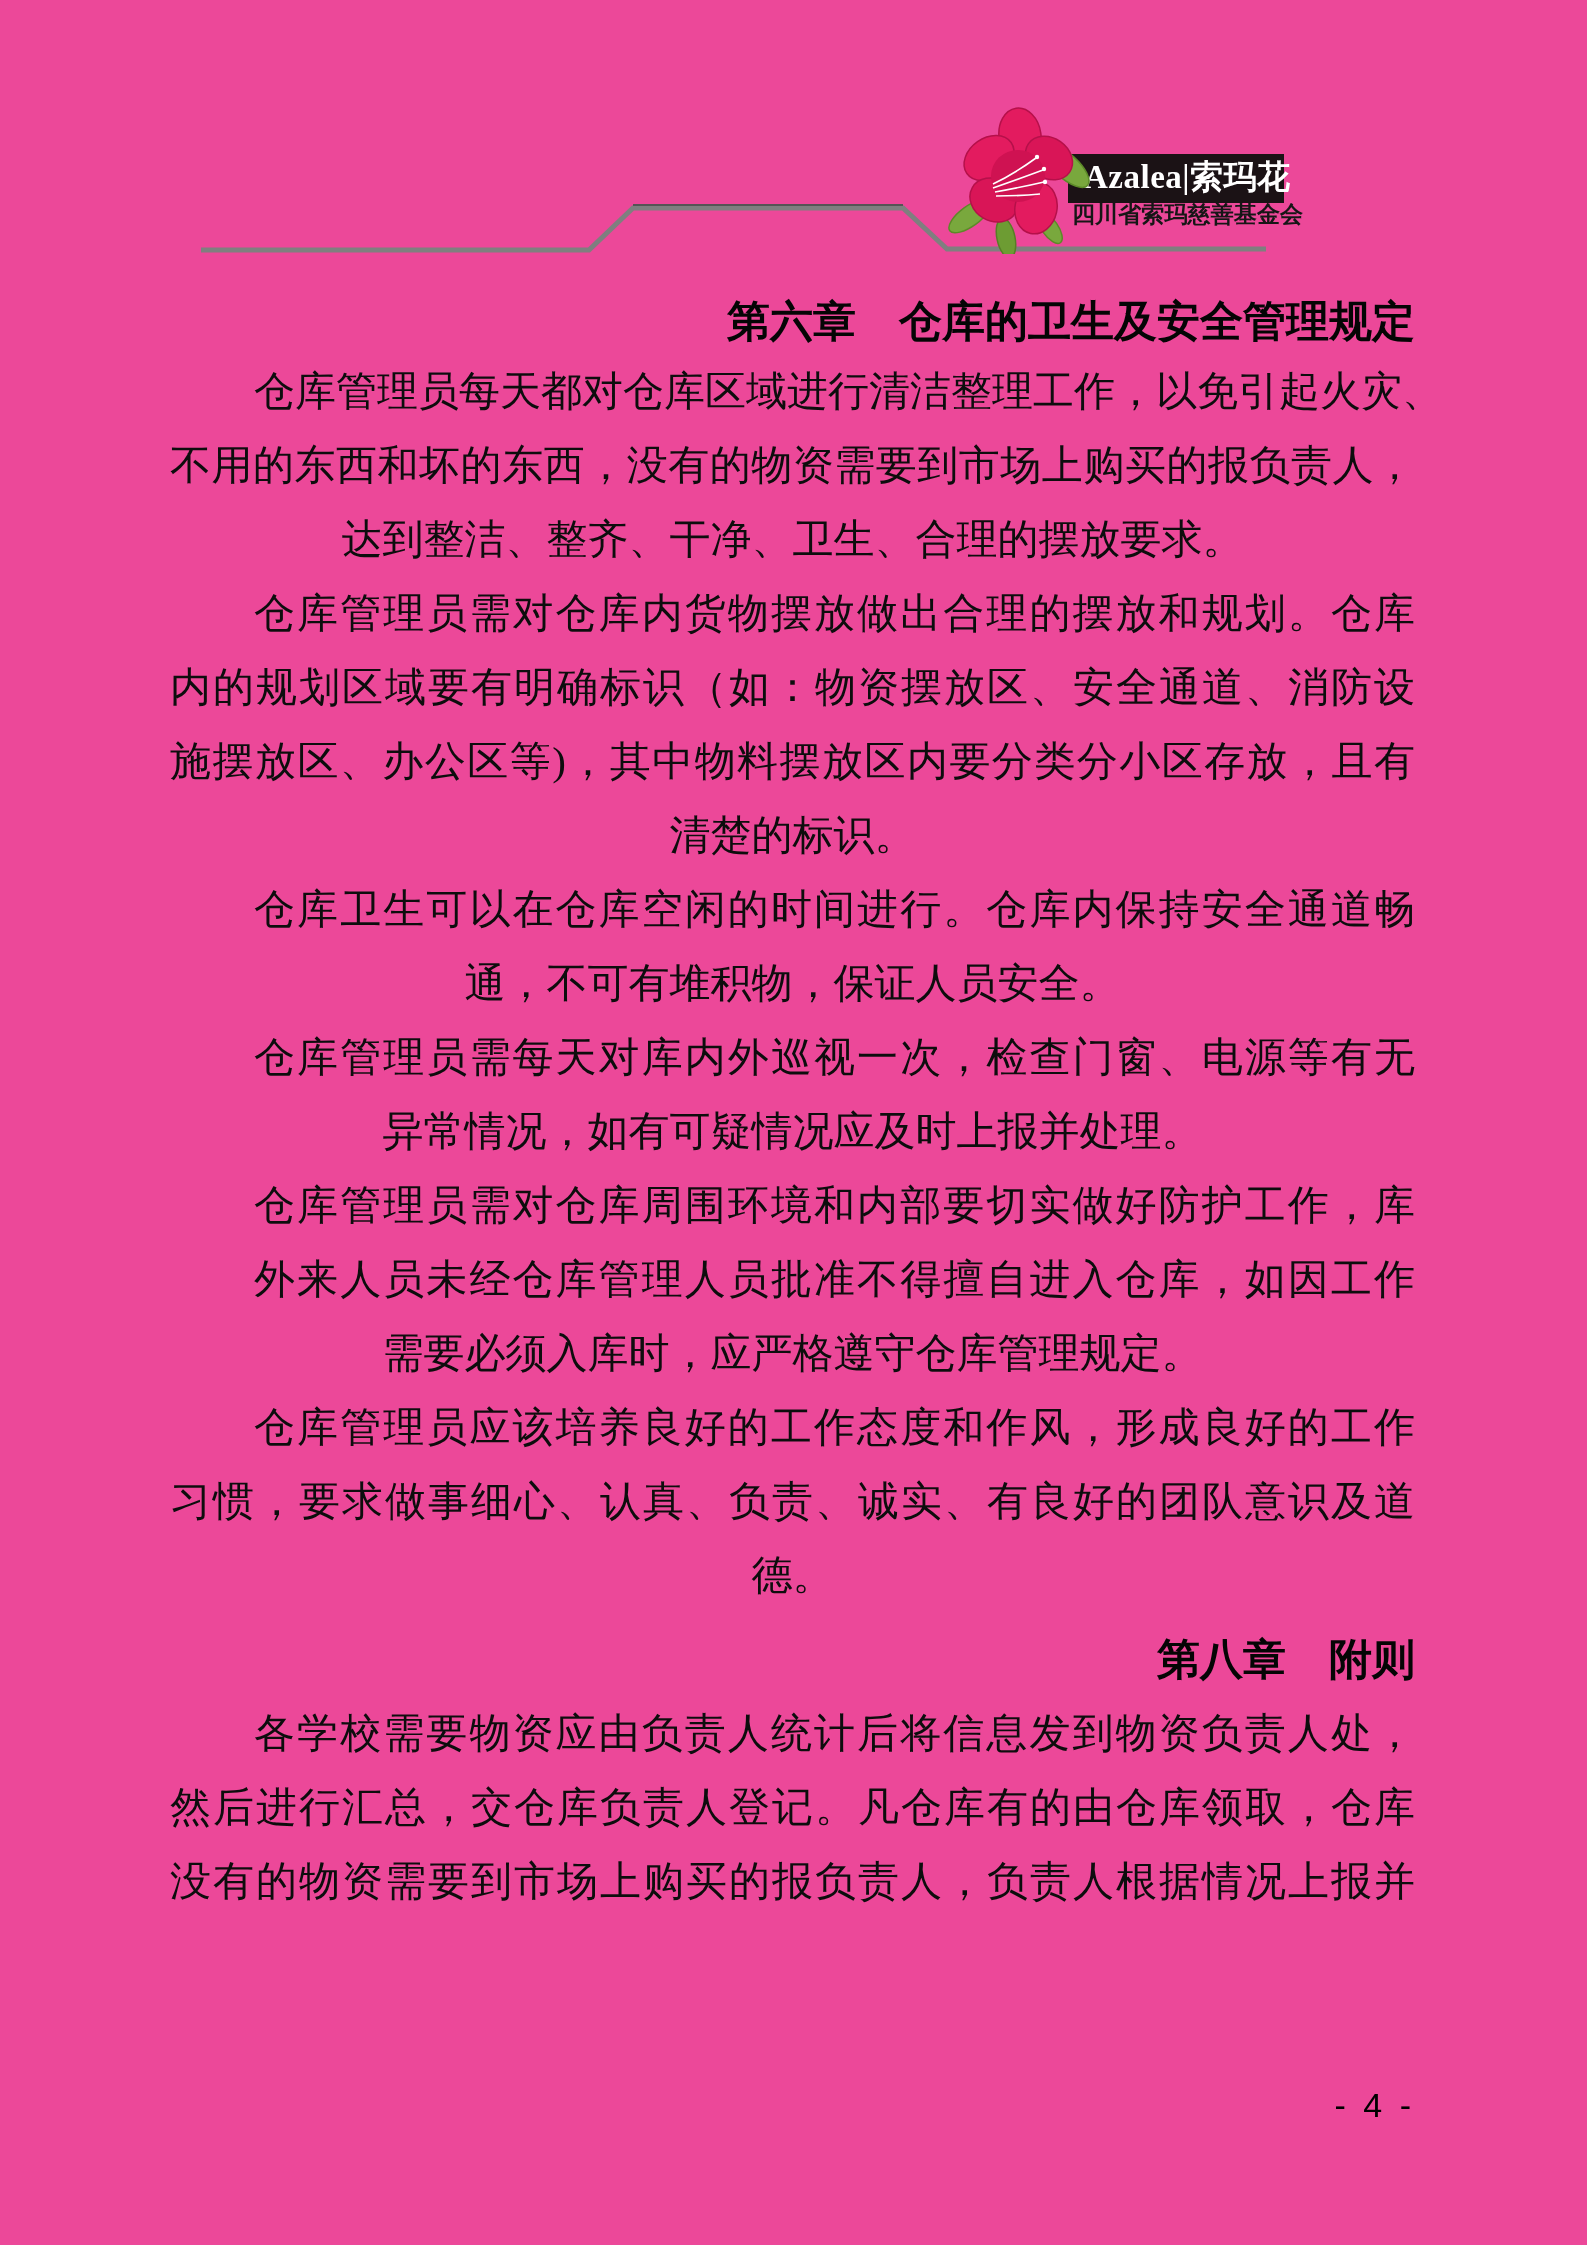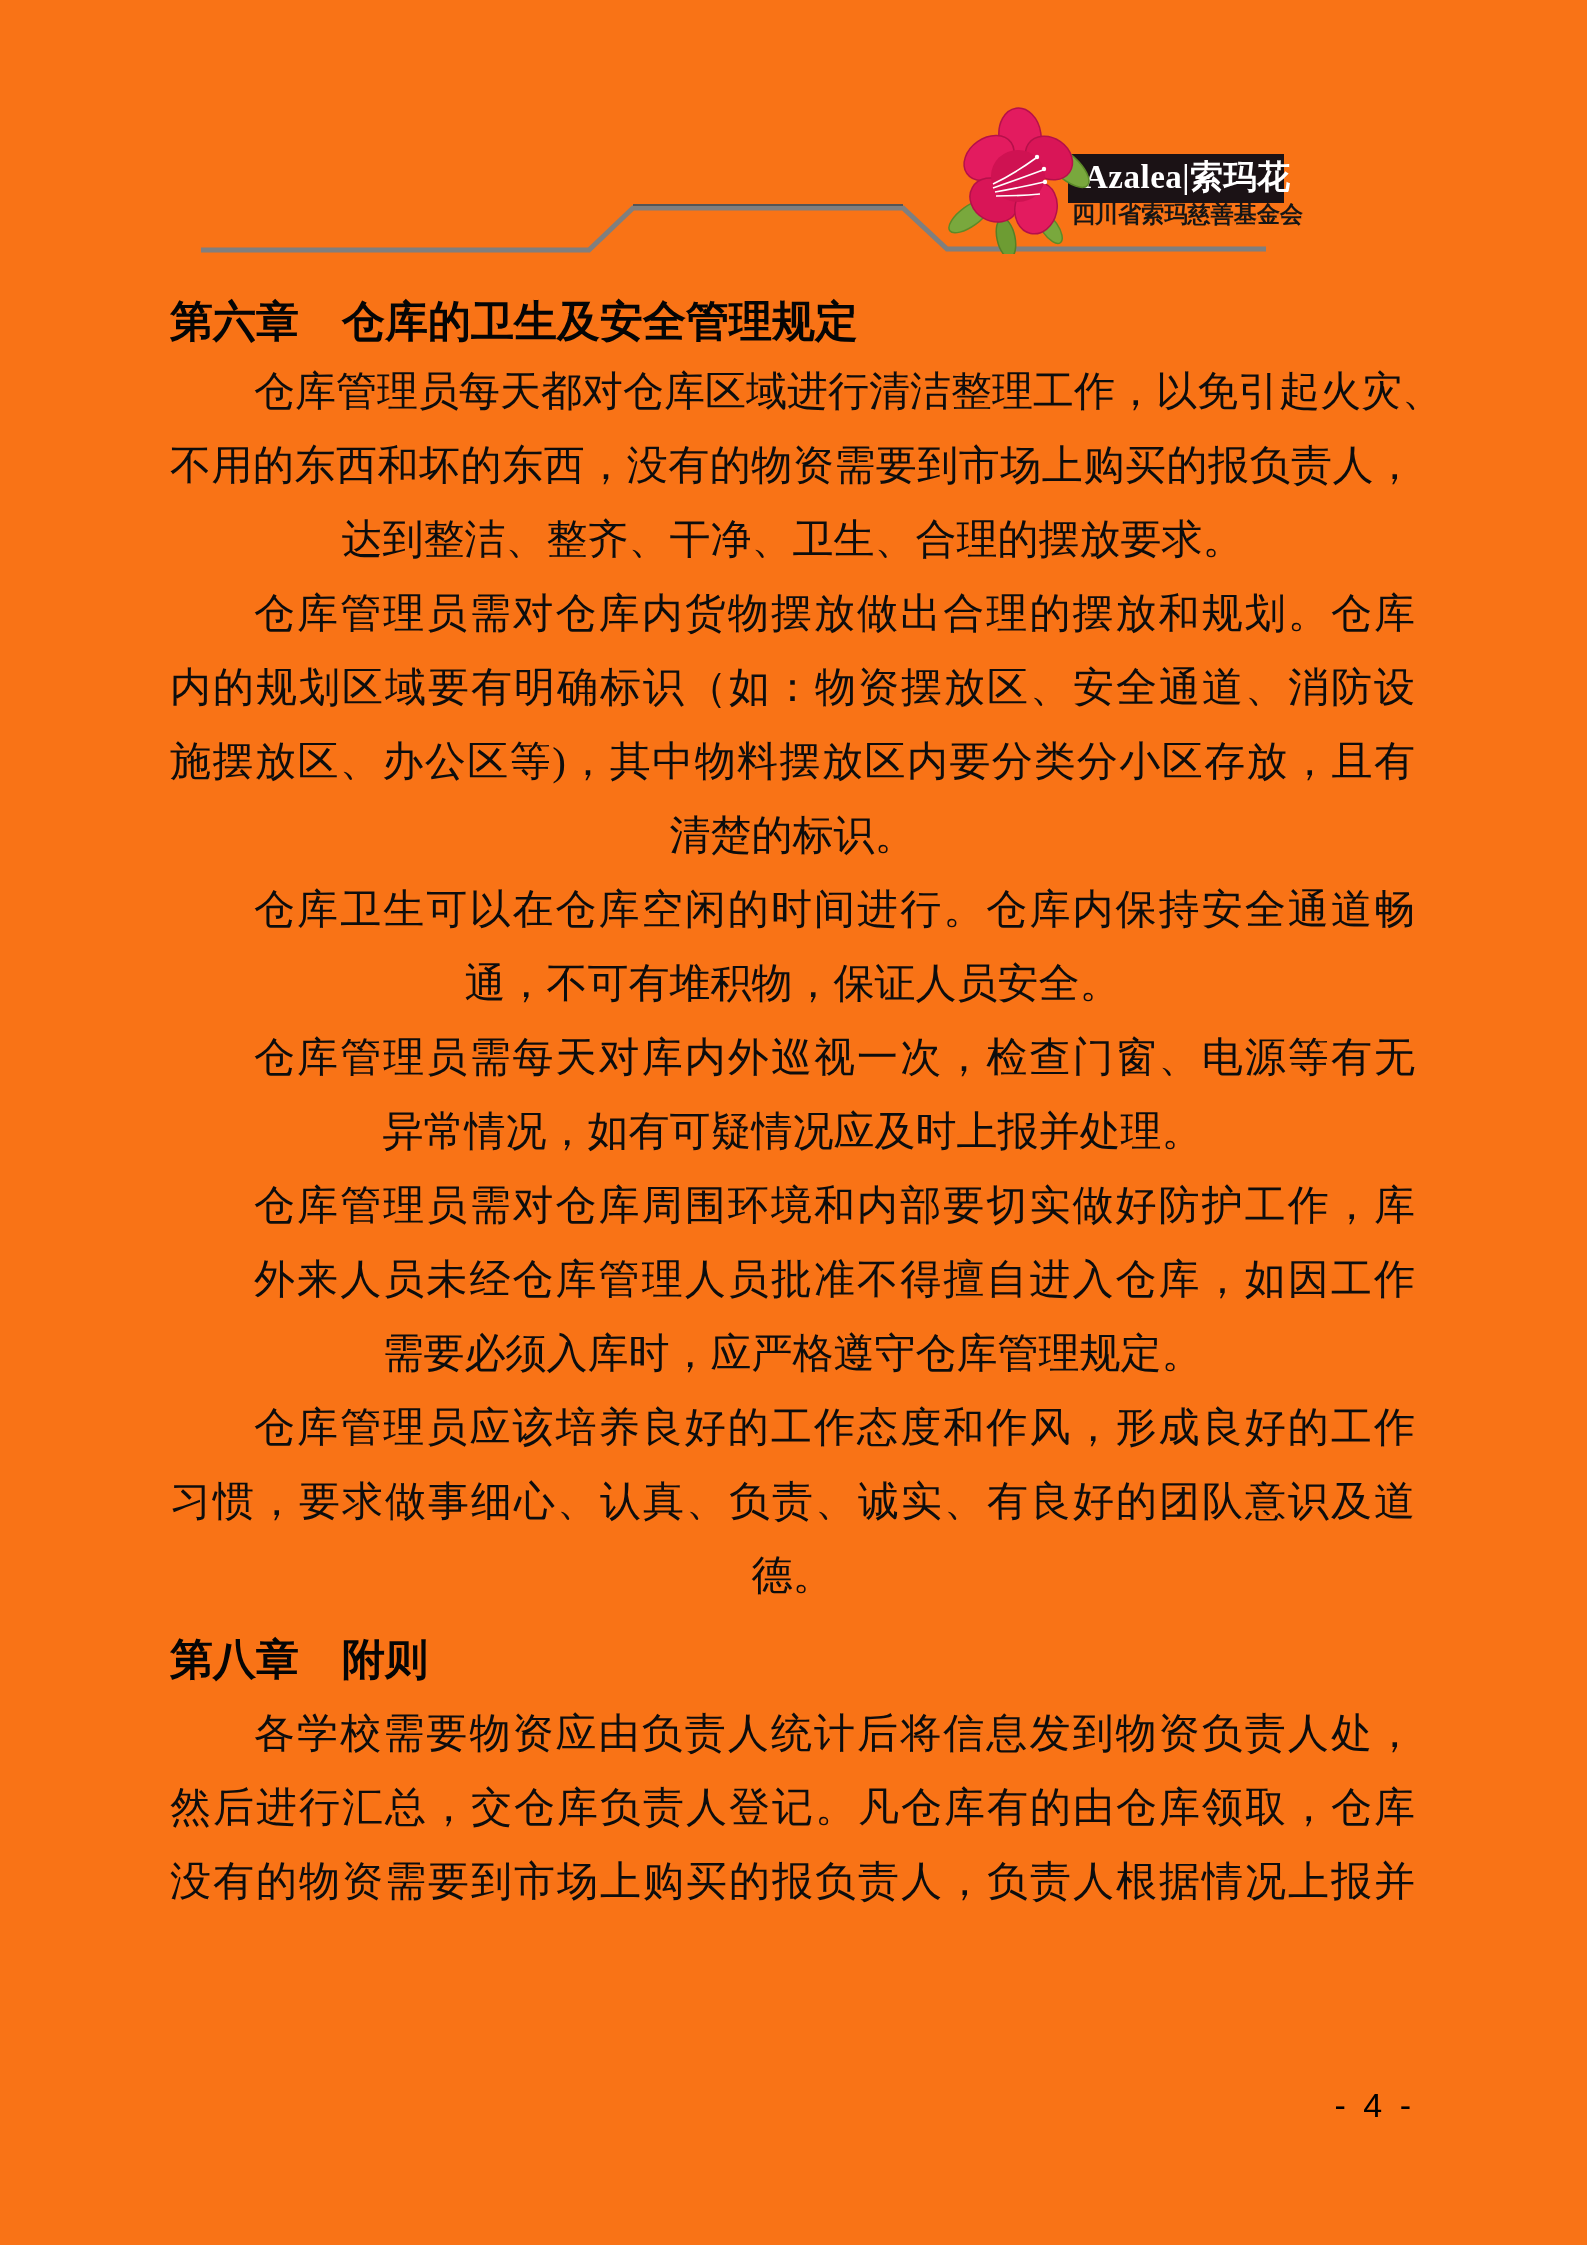--- a/index.html
+++ b/index.html
@@ -2,21 +2,21 @@
 <html><head>
 <meta charset="utf-8">
 <style>
   * { margin: 0; padding: 0; box-sizing: border-box; }
   html, body { background: #d9d9d9; }
   .page {
     position: relative;
     width: 1587px;
     height: 2245px;
     margin: 0 auto;
-    background: #f97316;
+    background: #ec4899;
     overflow: hidden;
     font-family: "Liberation Serif", serif;
     color: #0d0d0d;
   }
   
   .divider-svg {
     position: absolute;
     left: 0; top: 0;
     width: 1587px; height: 260px;
   }
@@ -63,21 +63,21 @@
   
   .doc-body {
     position: absolute;
     left: 170px; top: 288px;
     width: 1245px;
   }
   .heading {
     font-family: "Liberation Sans", sans-serif;
     font-weight: 700;
     font-size: 43px;
-    text-align: left;
+    text-align: right;
     color: #050505;
   }
   .heading.h1 { height: 66px; line-height: 66px; }
   .heading.h2 { height: 74px; line-height: 74px; margin-top: 10px; }
   .line {
     height: 74px;
     line-height: 74px;
     font-size: 41px;
     font-family: "Liberation Serif", serif;
     text-align: justify;

